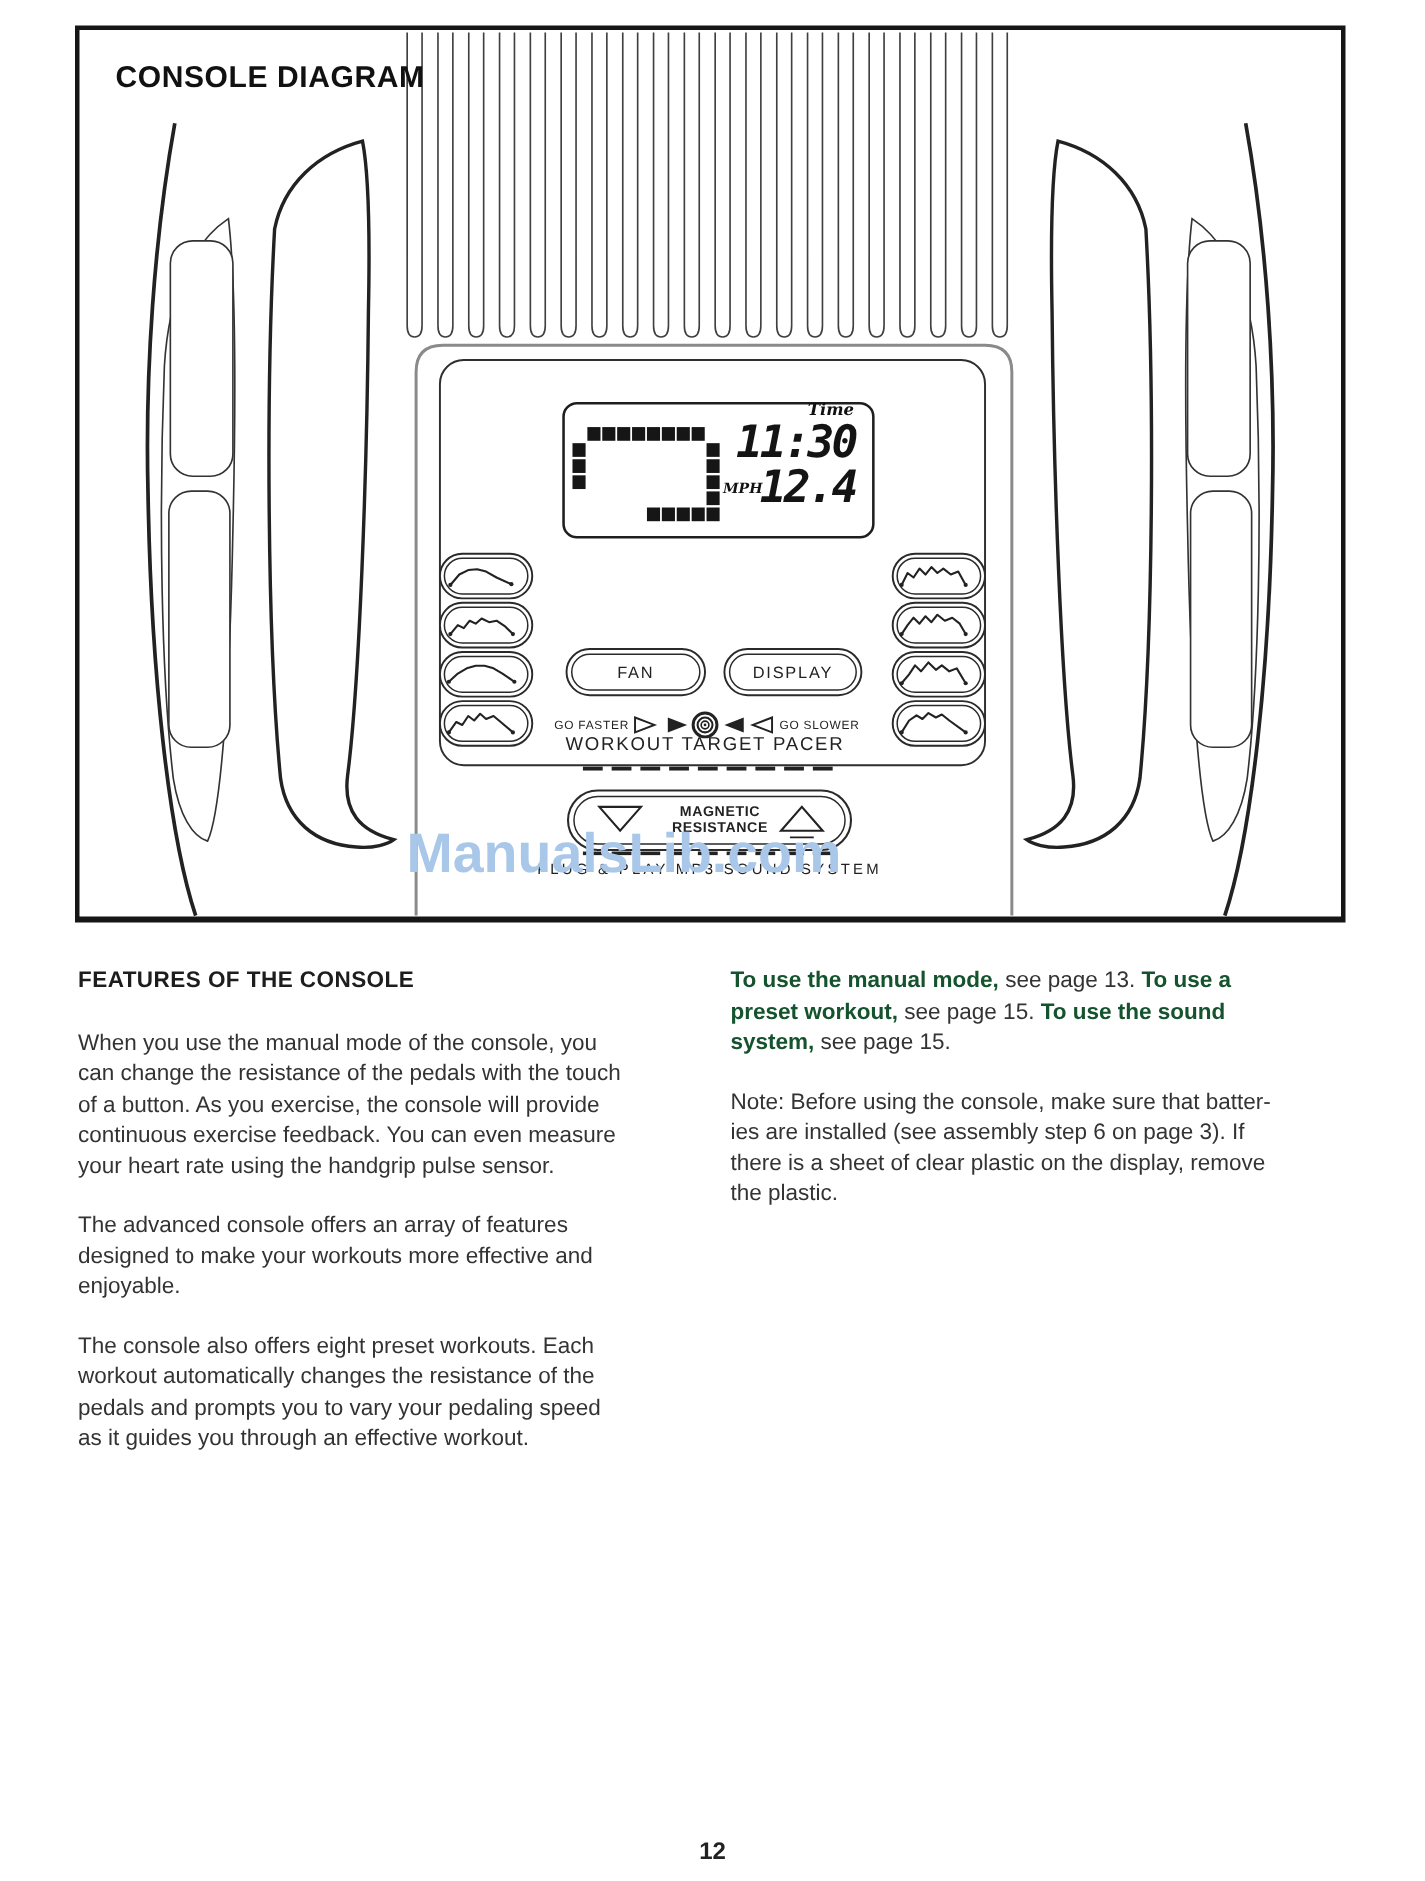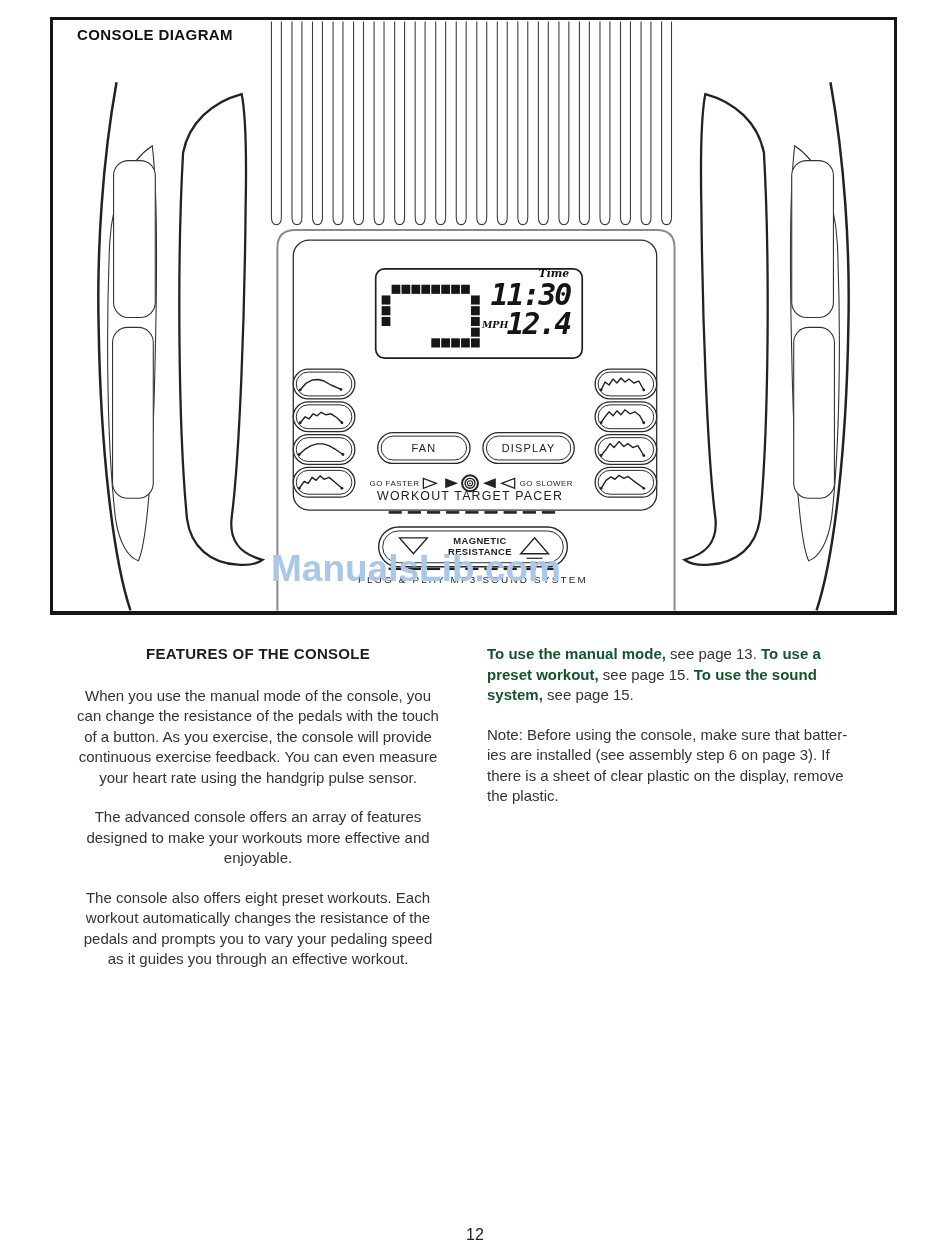--- a/index.html
+++ b/index.html
@@ -1,32 +1,32 @@
 <!DOCTYPE html>
 <html><head>
 <meta charset="utf-8">
 <style>
   html,body{margin:0;padding:0;background:#fff;}
   .page{position:relative;width:950px;height:1254px;background:#fff;overflow:hidden;
         font-family:"Liberation Sans",sans-serif;color:#333;}
   .diagram-box{position:absolute;left:50px;top:17px;width:847px;height:598px;
         border:3px solid #161616;border-bottom-width:4px;box-sizing:border-box;background:#fff;}
-  .diagram-title{position:absolute;left:24px;top:6px;font-size:15px;font-weight:bold;
+  .diagram-title{position:absolute;left:24px;top:21px;font-size:20px;font-weight:bold;
         letter-spacing:.4px;color:#111;z-index:3;}
   .console-svg{position:absolute;left:0;top:0;width:841px;height:591px;}
   .watermark{position:absolute;left:218px;top:528px;font-size:37px;font-weight:bold;
         letter-spacing:0;color:#a9c7e8;z-index:6;white-space:nowrap;}
   .col{position:absolute;top:644px;width:412px;font-size:15px;line-height:20.5px;color:#333;}
-  .col-left{left:52px;text-align:center;}
+  .col-left{left:52px;}
   .col-right{left:487px;}
   .col h2{font-size:15px;font-weight:bold;color:#1d1d1d;margin:0 0 21px 0;letter-spacing:.3px;}
   .col p{margin:0 0 19px 0;white-space:pre-line;}
   .col p b{color:#14532d;}
   .page-number{position:absolute;left:0;right:0;top:1226px;text-align:center;
-        font-size:16px;font-weight:normal;color:#222;}
+        font-size:16px;font-weight:bold;color:#222;}
   text{font-family:"Liberation Sans",sans-serif;fill:#222;}
   .seg{font-family:"DejaVu Sans Mono",monospace;font-weight:bold;font-style:italic;fill:#141414;}
   .lbl-serif{font-family:"DejaVu Serif",serif;font-style:italic;font-weight:bold;fill:#111;}
 </style>
 </head>
 <body>
 
 <div class="page">
 
   <div class="diagram-box">

